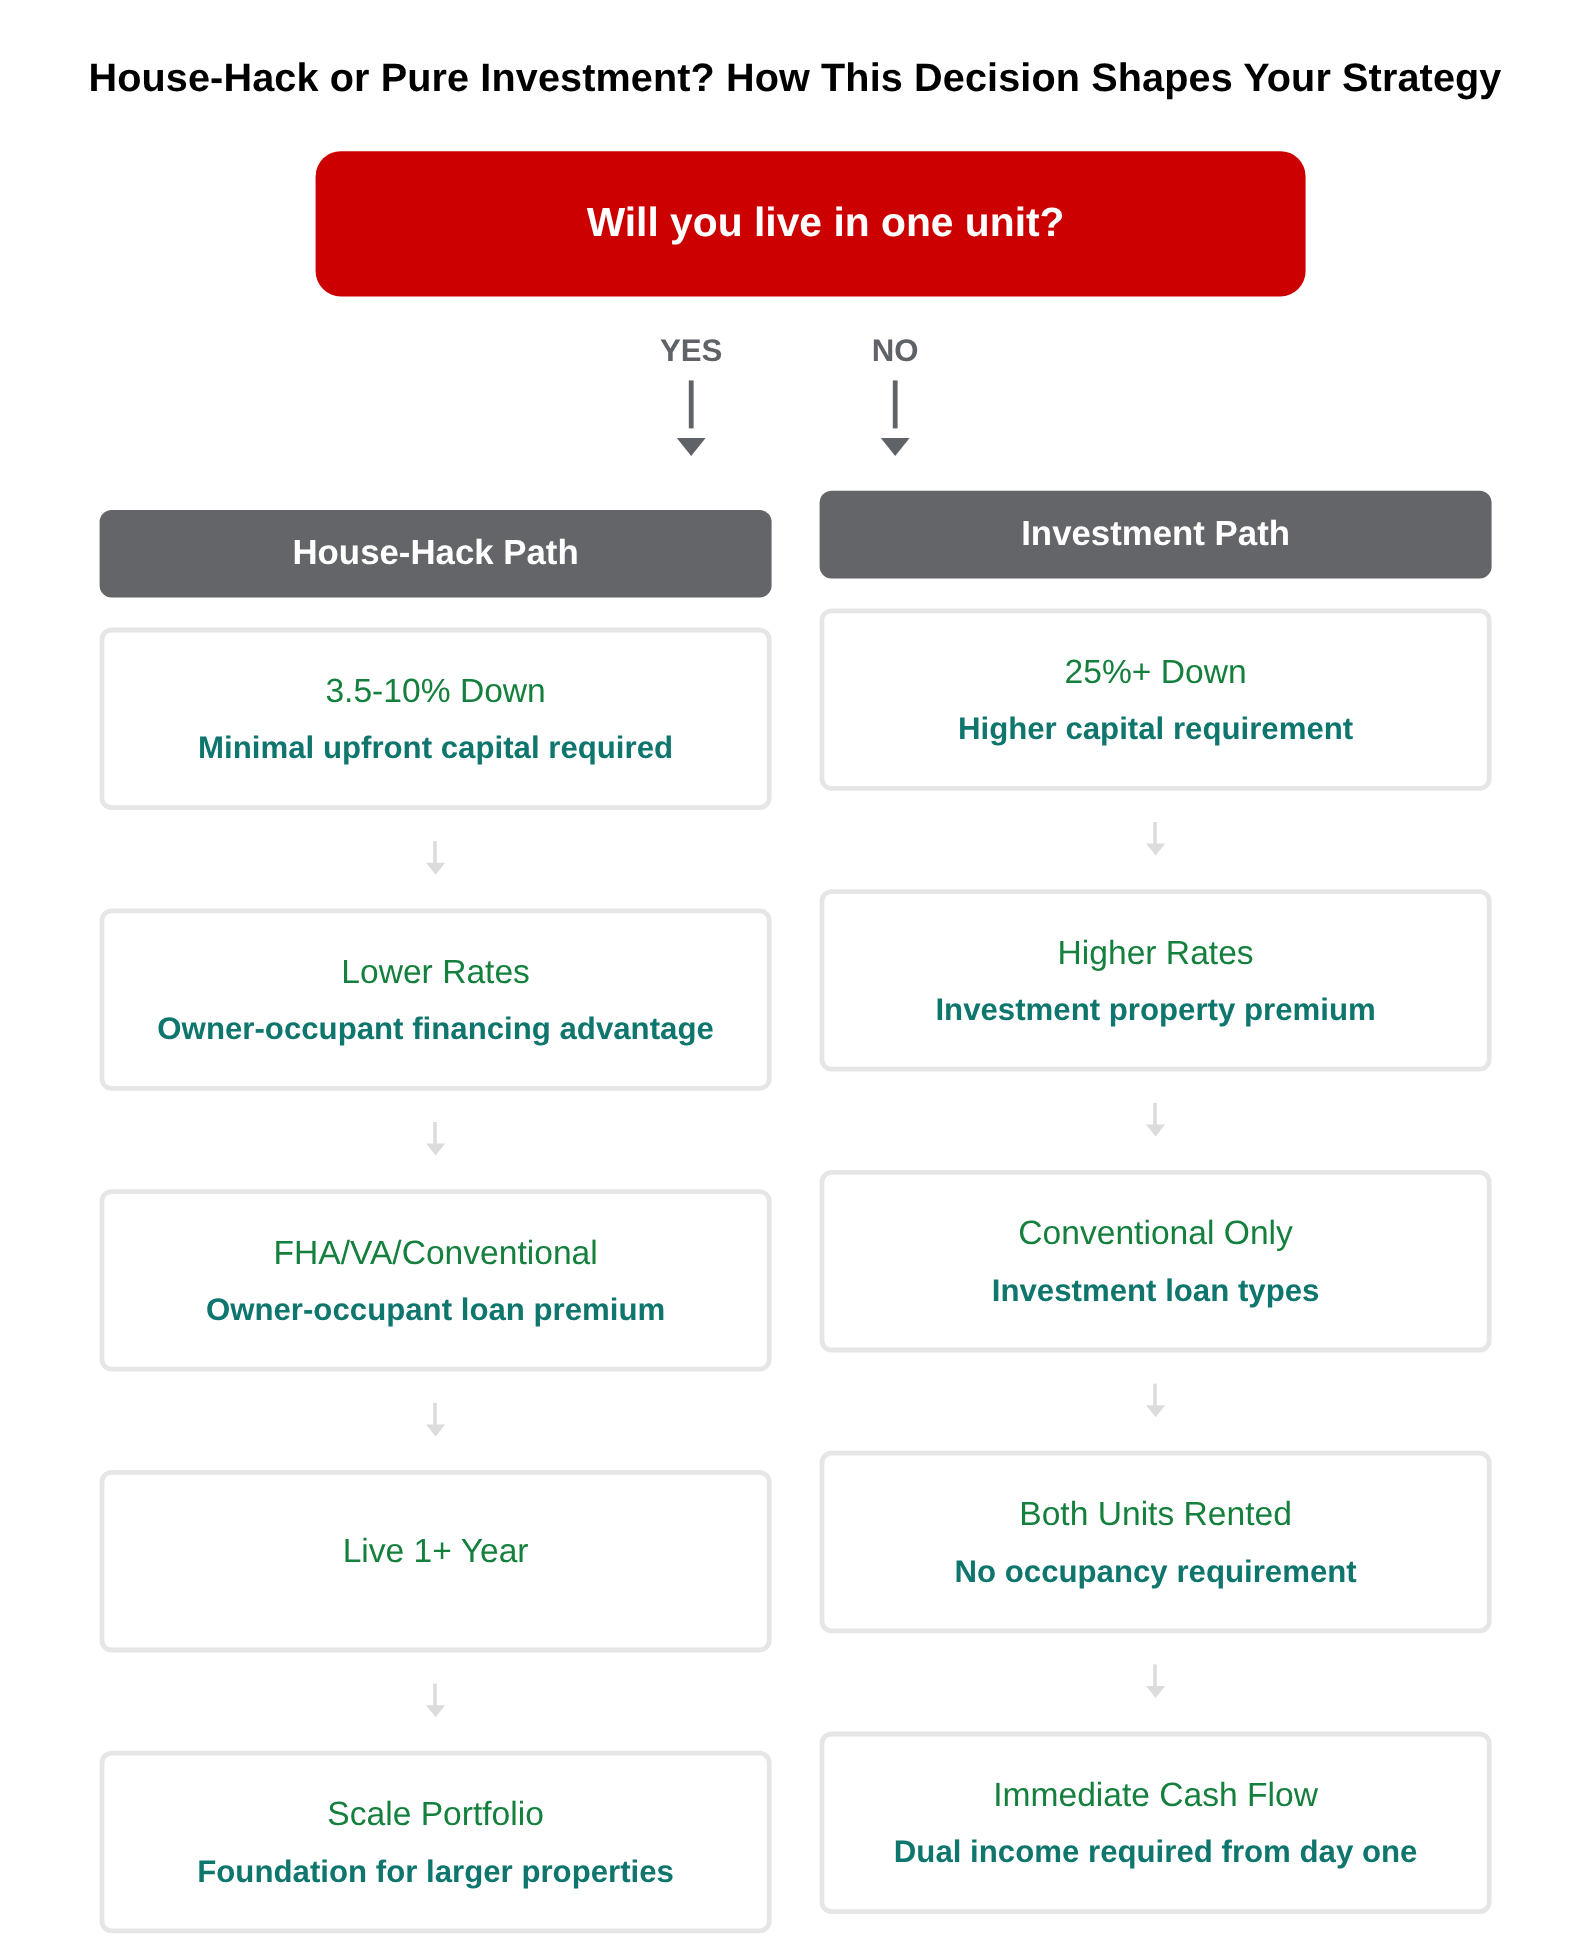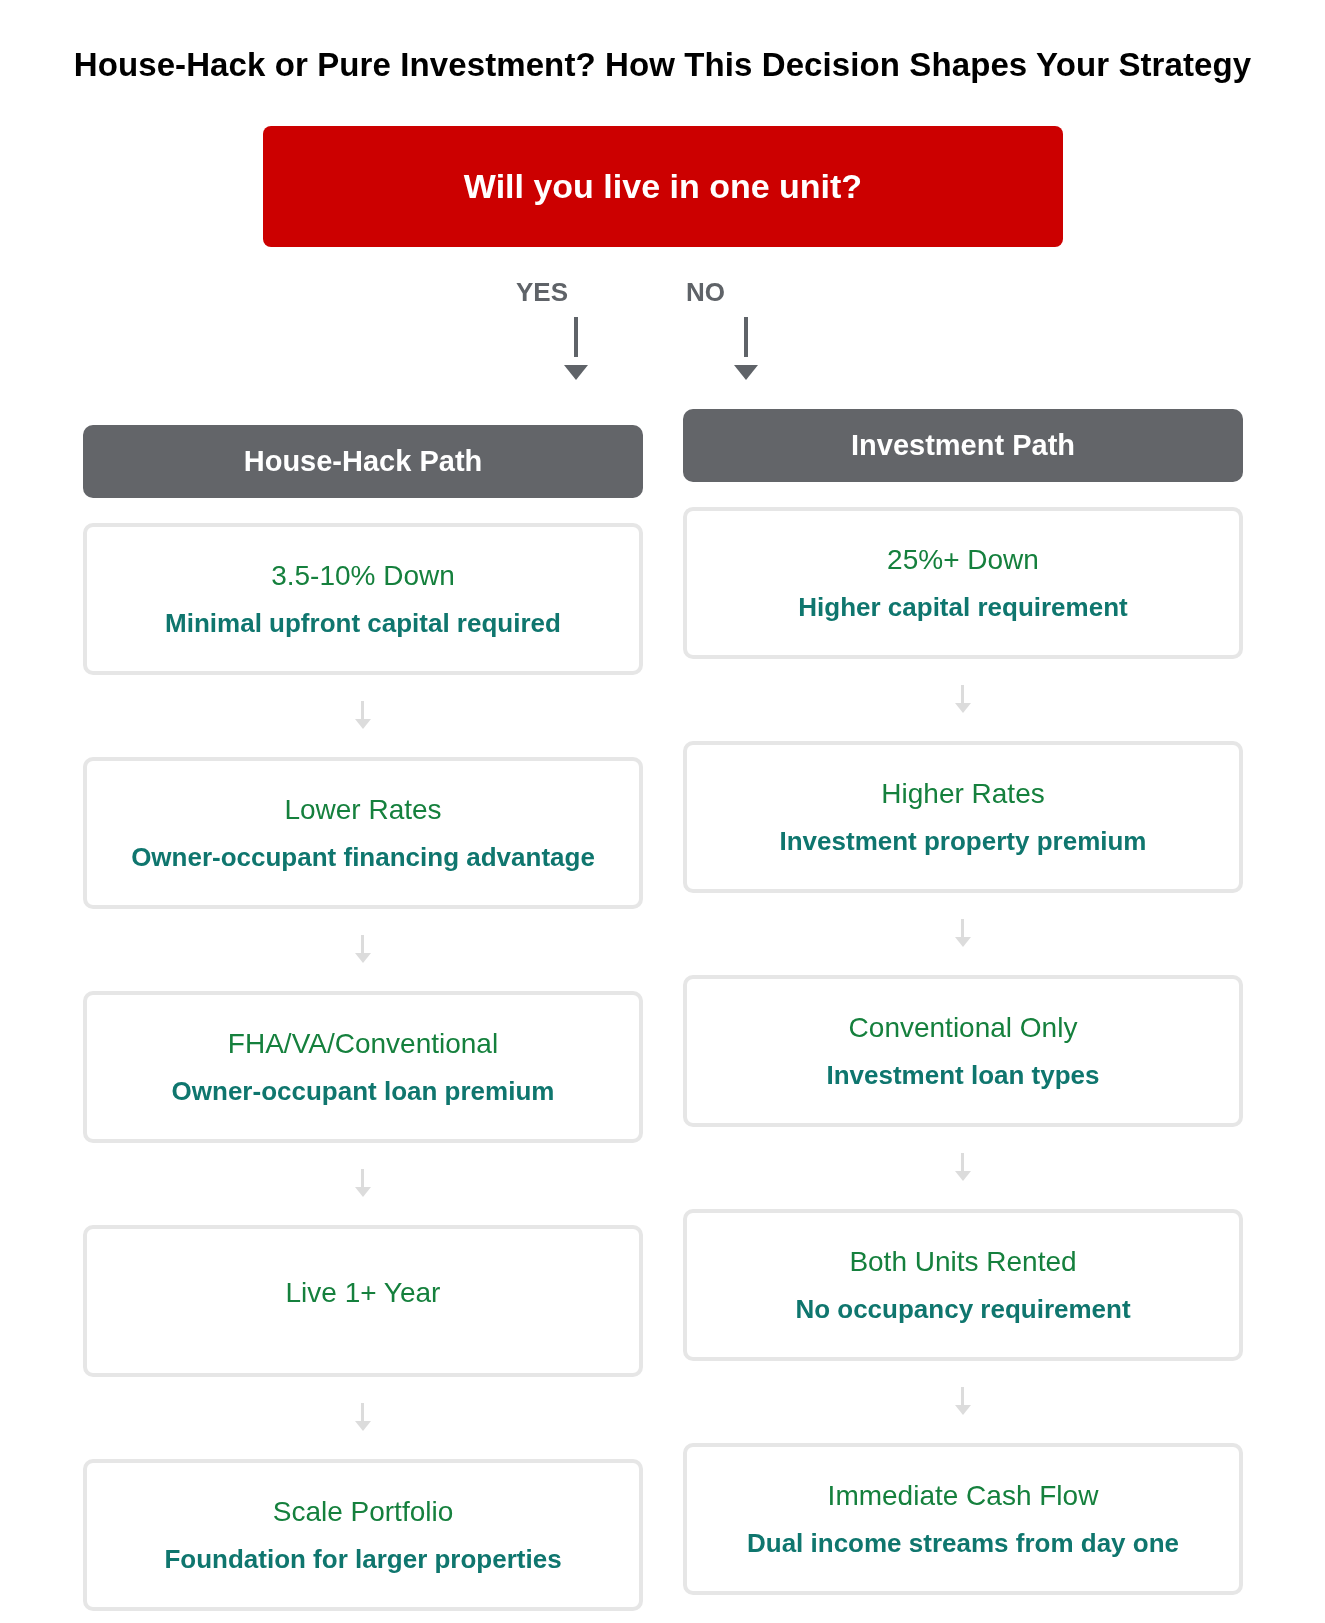--- a/index.html
+++ b/index.html
@@ -1,19 +1,19 @@
 <!DOCTYPE html>
 <html><head>
 <meta charset="utf-8">
 <style>
   html, body { margin: 0; padding: 0; background: #ffffff; }
   body { width: 1325px; height: 1623px; position: relative; font-family: "Liberation Sans", sans-serif; color: #111; overflow: hidden; }
   .title { position: absolute; left: 0; top: 46px; width: 1325px; text-align: center; font-size: 33px; font-weight: bold; color: #000; letter-spacing: 0.1px; }
-  .question { position: absolute; left: 263px; top: 126px; width: 800px; height: 121px; background: #cc0000; border-radius: 8px; display: flex; align-items: center; justify-content: center; color: #fff; font-size: 34px; font-weight: bold; }
-  .branch { position: absolute; top: 277px; width: 120px; color: #5f6368; font-weight: bold; font-size: 26px; }
+  .question { position: absolute; left: 263px; top: 126px; width: 800px; height: 121px; background: #cc0000; border-radius: 21px; display: flex; align-items: center; justify-content: center; color: #fff; font-size: 34px; font-weight: bold; padding-left: 25px; }
+  .branch { position: absolute; top: 277px; width: 120px; text-align: center; color: #5f6368; font-weight: bold; font-size: 26px; }
   .branch .line { position: absolute; left: 58px; top: 40px; width: 4px; height: 40px; background: #5f6368; }
   .branch .head { position: absolute; left: 48px; top: 88px; width: 0; height: 0; border-left: 12px solid transparent; border-right: 12px solid transparent; border-top: 15px solid #5f6368; }
   .col { position: absolute; top: 409px; width: 560px; }
   .col.left { left: 83px; margin-top: 16px; }
   .col.right { left: 683px; }
   .header { height: 73px; background: #636569; border-radius: 10px; color: #fff; font-weight: bold; font-size: 29px; display: flex; align-items: center; justify-content: center; }
   .card { box-sizing: border-box; height: 152px; border: 4px solid #e6e6e6; border-radius: 10px; background: #fff; display: flex; flex-direction: column; align-items: center; justify-content: center; text-align: center; }
   .card .ct { font-weight: normal; font-size: 28px; color: #15803d; margin-bottom: 16px; }
   .card .cd { font-size: 26px; color: #0f766e; font-weight: bold; }
   .gap1 { height: 25px; }
@@ -109,15 +109,15 @@
   <div class="card">
       <div class="ct">Both Units Rented</div>
       <div class="cd">No occupancy requirement</div>
     </div>
   <div class="conn">
       <div class="l"></div>
       <div class="h"></div>
     </div>
   <div class="card">
       <div class="ct">Immediate Cash Flow</div>
-      <div class="cd">Dual income streams from day one</div>
+      <div class="cd">Dual income required from day one</div>
     </div>
 </div>
 
 </body></html>

